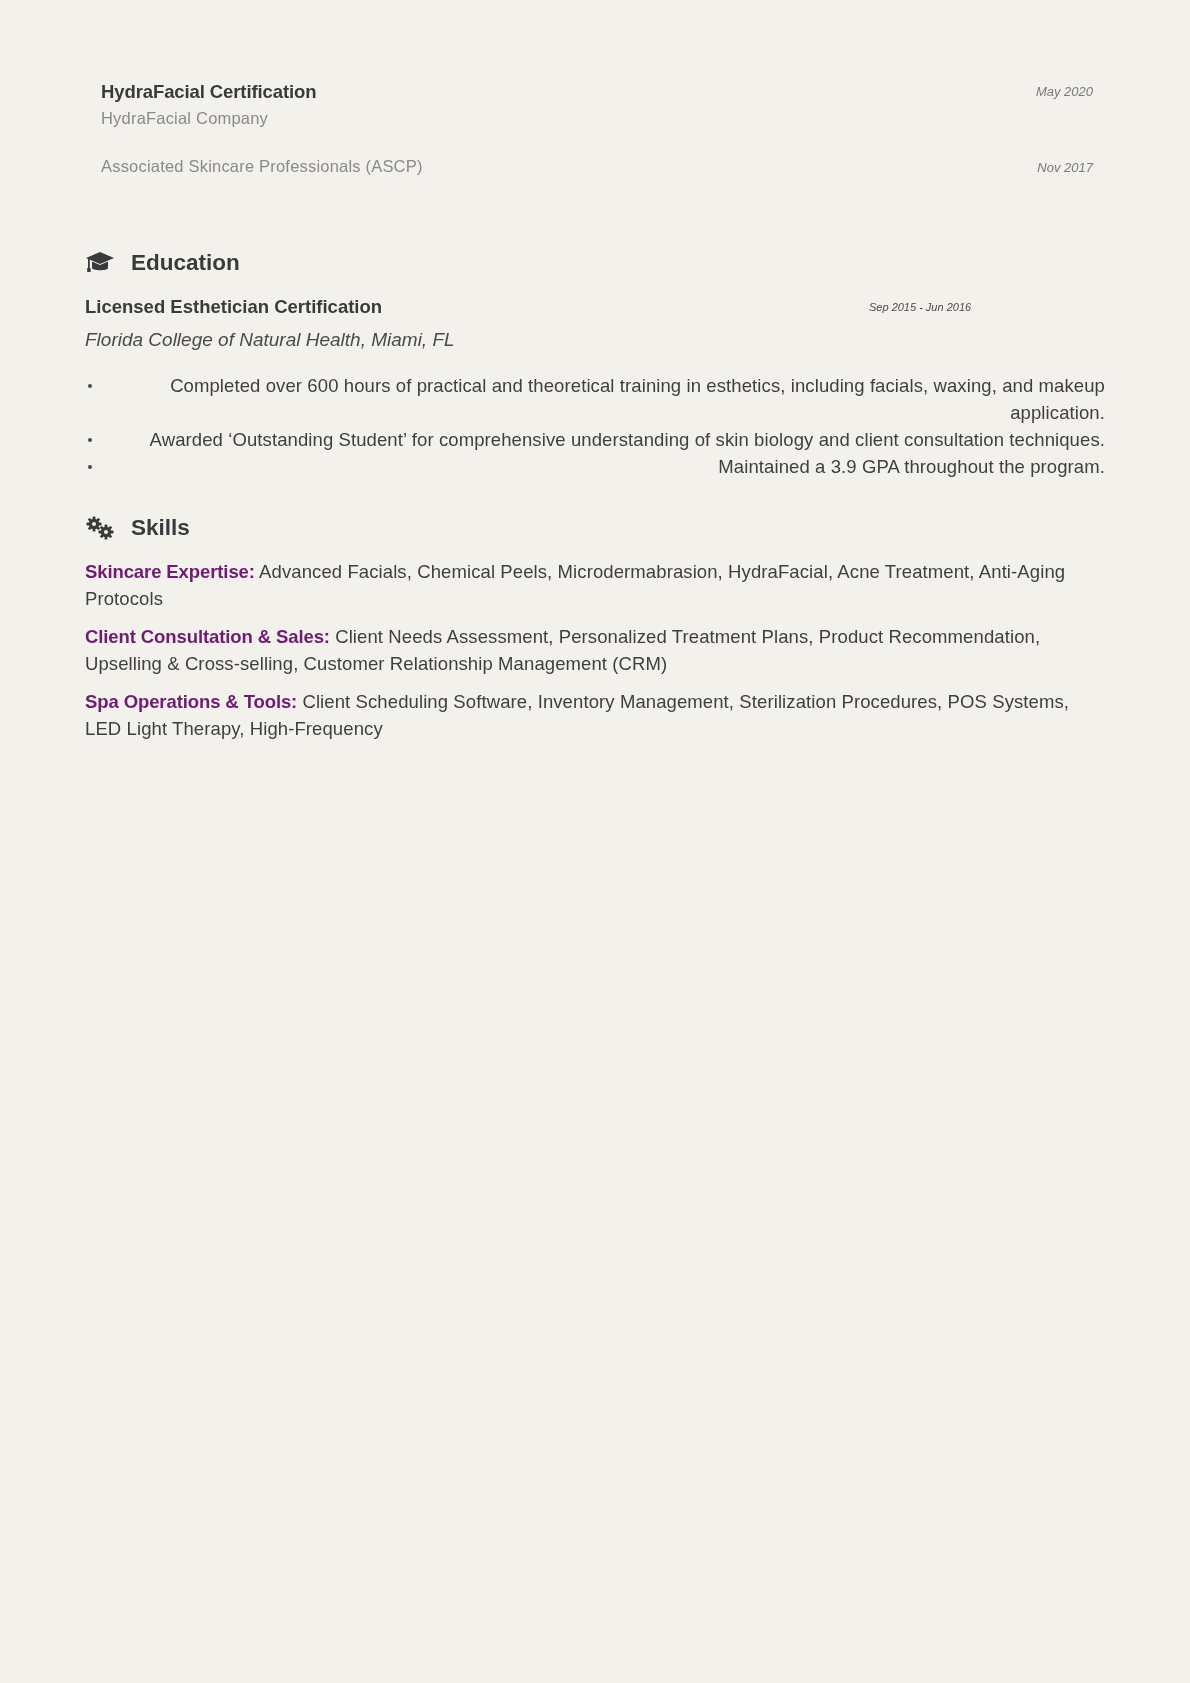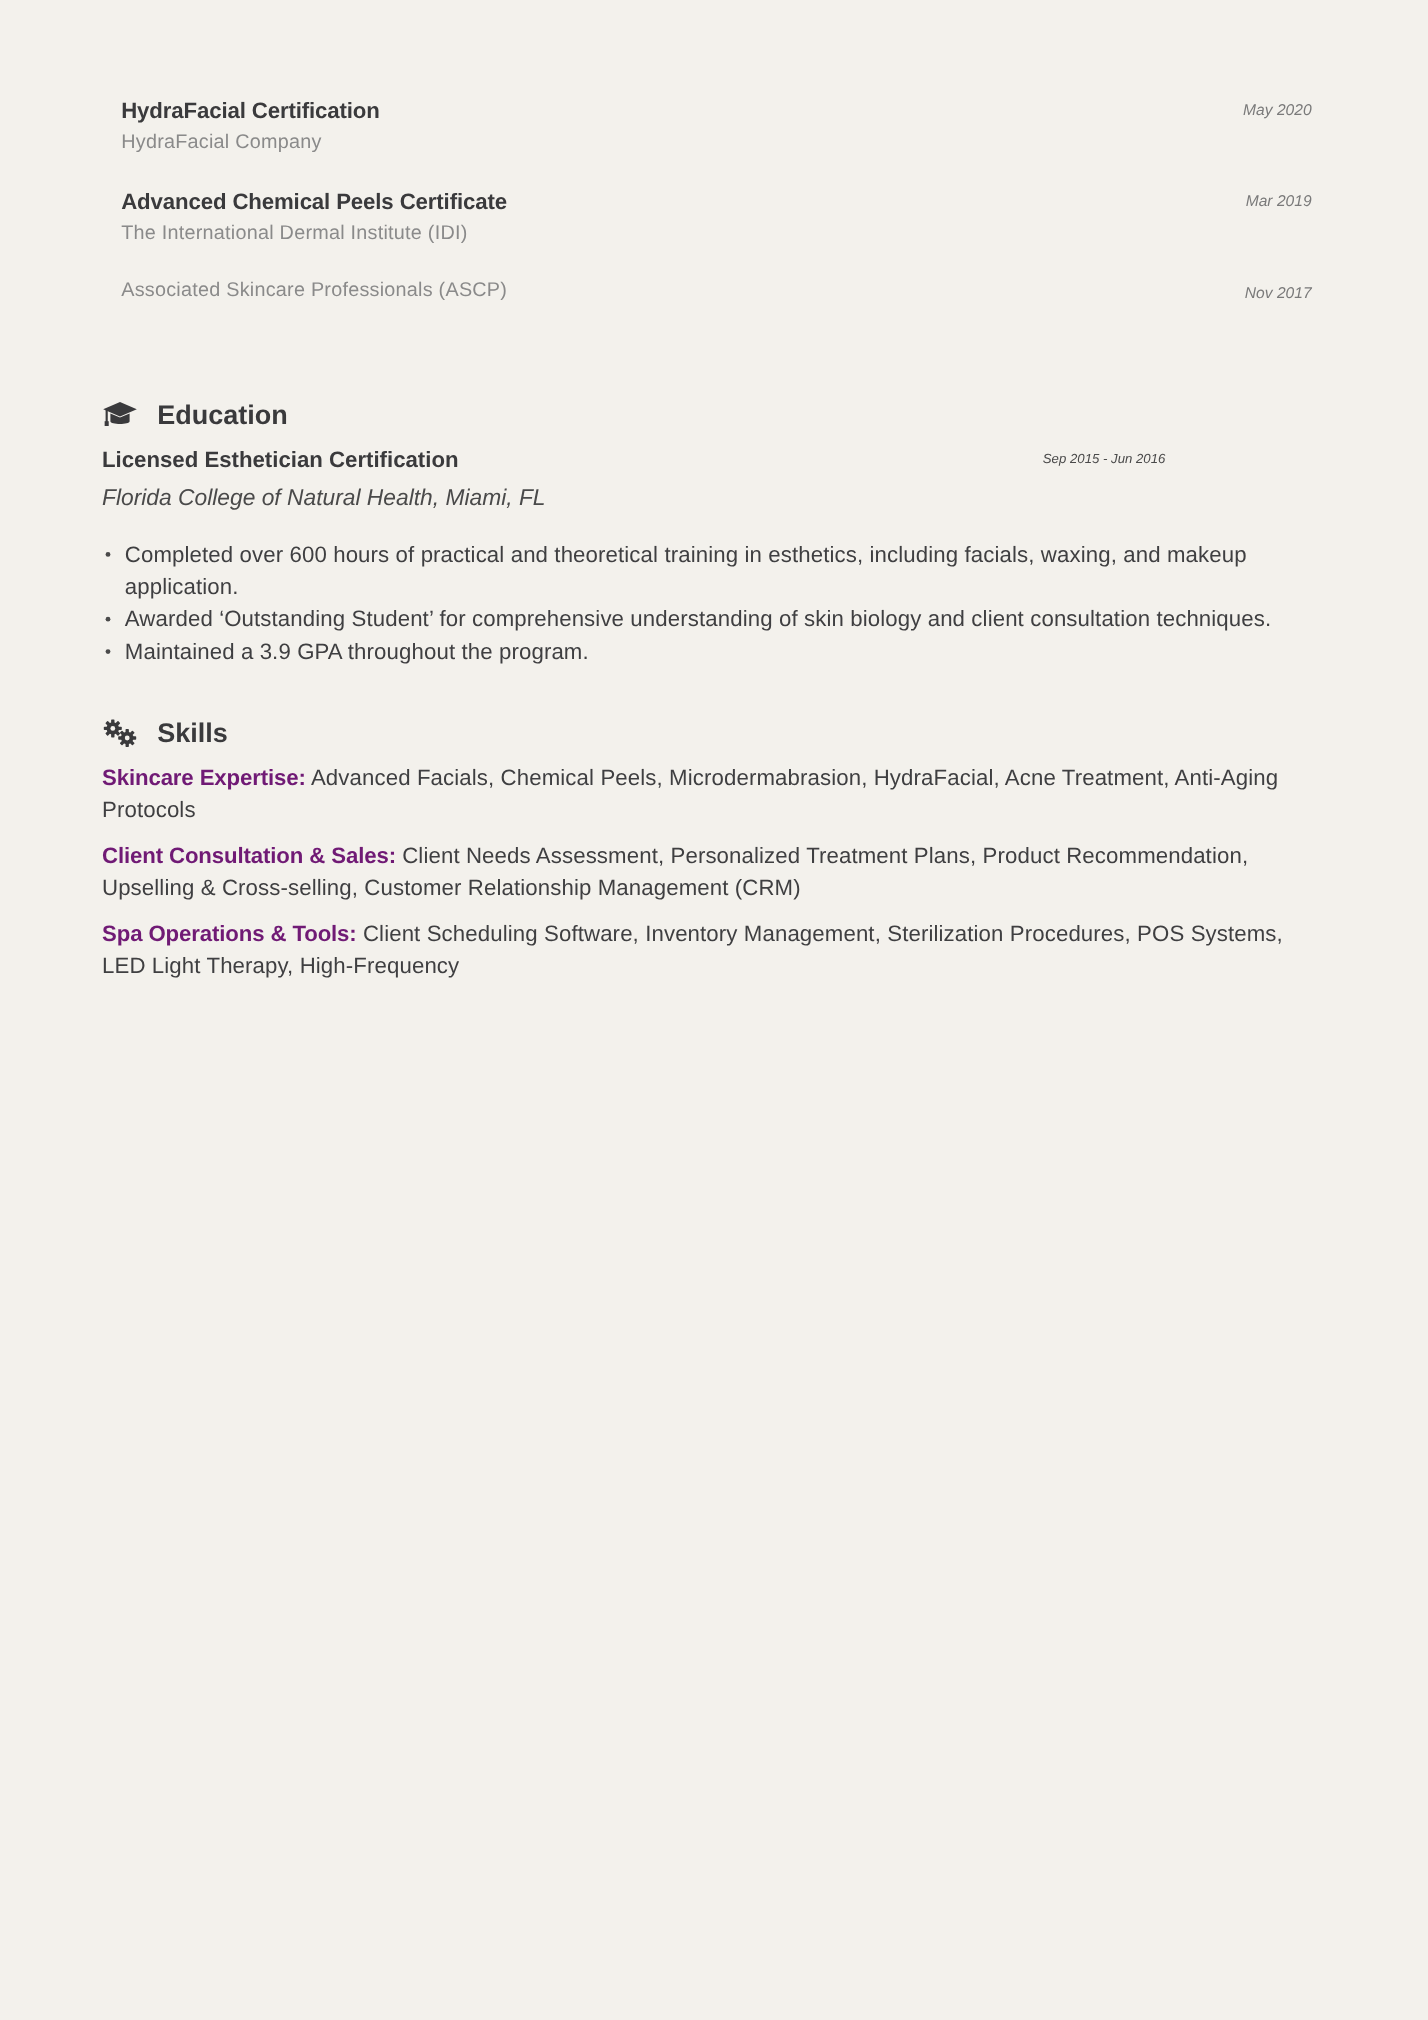--- a/index.html
+++ b/index.html
@@ -45,21 +45,21 @@
       right: 12px;
       top: 2px;
       font-size: 13px;
       font-style: italic;
       color: #7a7a7a;
       line-height: 24px;
     }
     
     .section-header {
       display: flex;
-      align-items: flex-end;
+      align-items: center;
       height: 40px;
     }
     .section-icon {
       width: 30px;
       height: 26px;
       margin-right: 16px;
       display: inline-flex;
       align-items: center;
       justify-content: flex-start;
     }
@@ -92,20 +92,21 @@
       font-size: 19px;
       font-style: italic;
       color: #4a4a4a;
       line-height: 28px;
       margin-top: 5px;
     }
     .edu-bullets {
       list-style: none;
       margin: 18px 0 0 0;
       padding: 0;
+      text-align: right;
     }
     .edu-bullets li {
       position: relative;
       padding-left: 19px;
       font-size: 18.5px;
       line-height: 27px;
       color: #3f3f41;
       letter-spacing: 0.1px;
     }
     .edu-bullets li .dot {
@@ -134,25 +135,20 @@
 </head>
 <body>
 
 <div class="page">
 
   <div>
     <div class="cert">
       <div class="cert-title">HydraFacial Certification</div>
       <div class="cert-org">HydraFacial Company</div>
       <div class="cert-date">May 2020</div>
-    </div>
-    <div class="cert">
-      <div class="cert-title">Advanced Chemical Peels Certificate</div>
-      <div class="cert-org">The International Dermal Institute (IDI)</div>
-      <div class="cert-date">Mar 2019</div>
     </div>
     <div class="cert">
       <div class="cert-org">Associated Skincare Professionals (ASCP)</div>
       <div class="cert-date">Nov 2017</div>
     </div>
   </div>
 
   <div style="margin-top: 13px;">
     <div class="section-header">
       <span class="section-icon">

